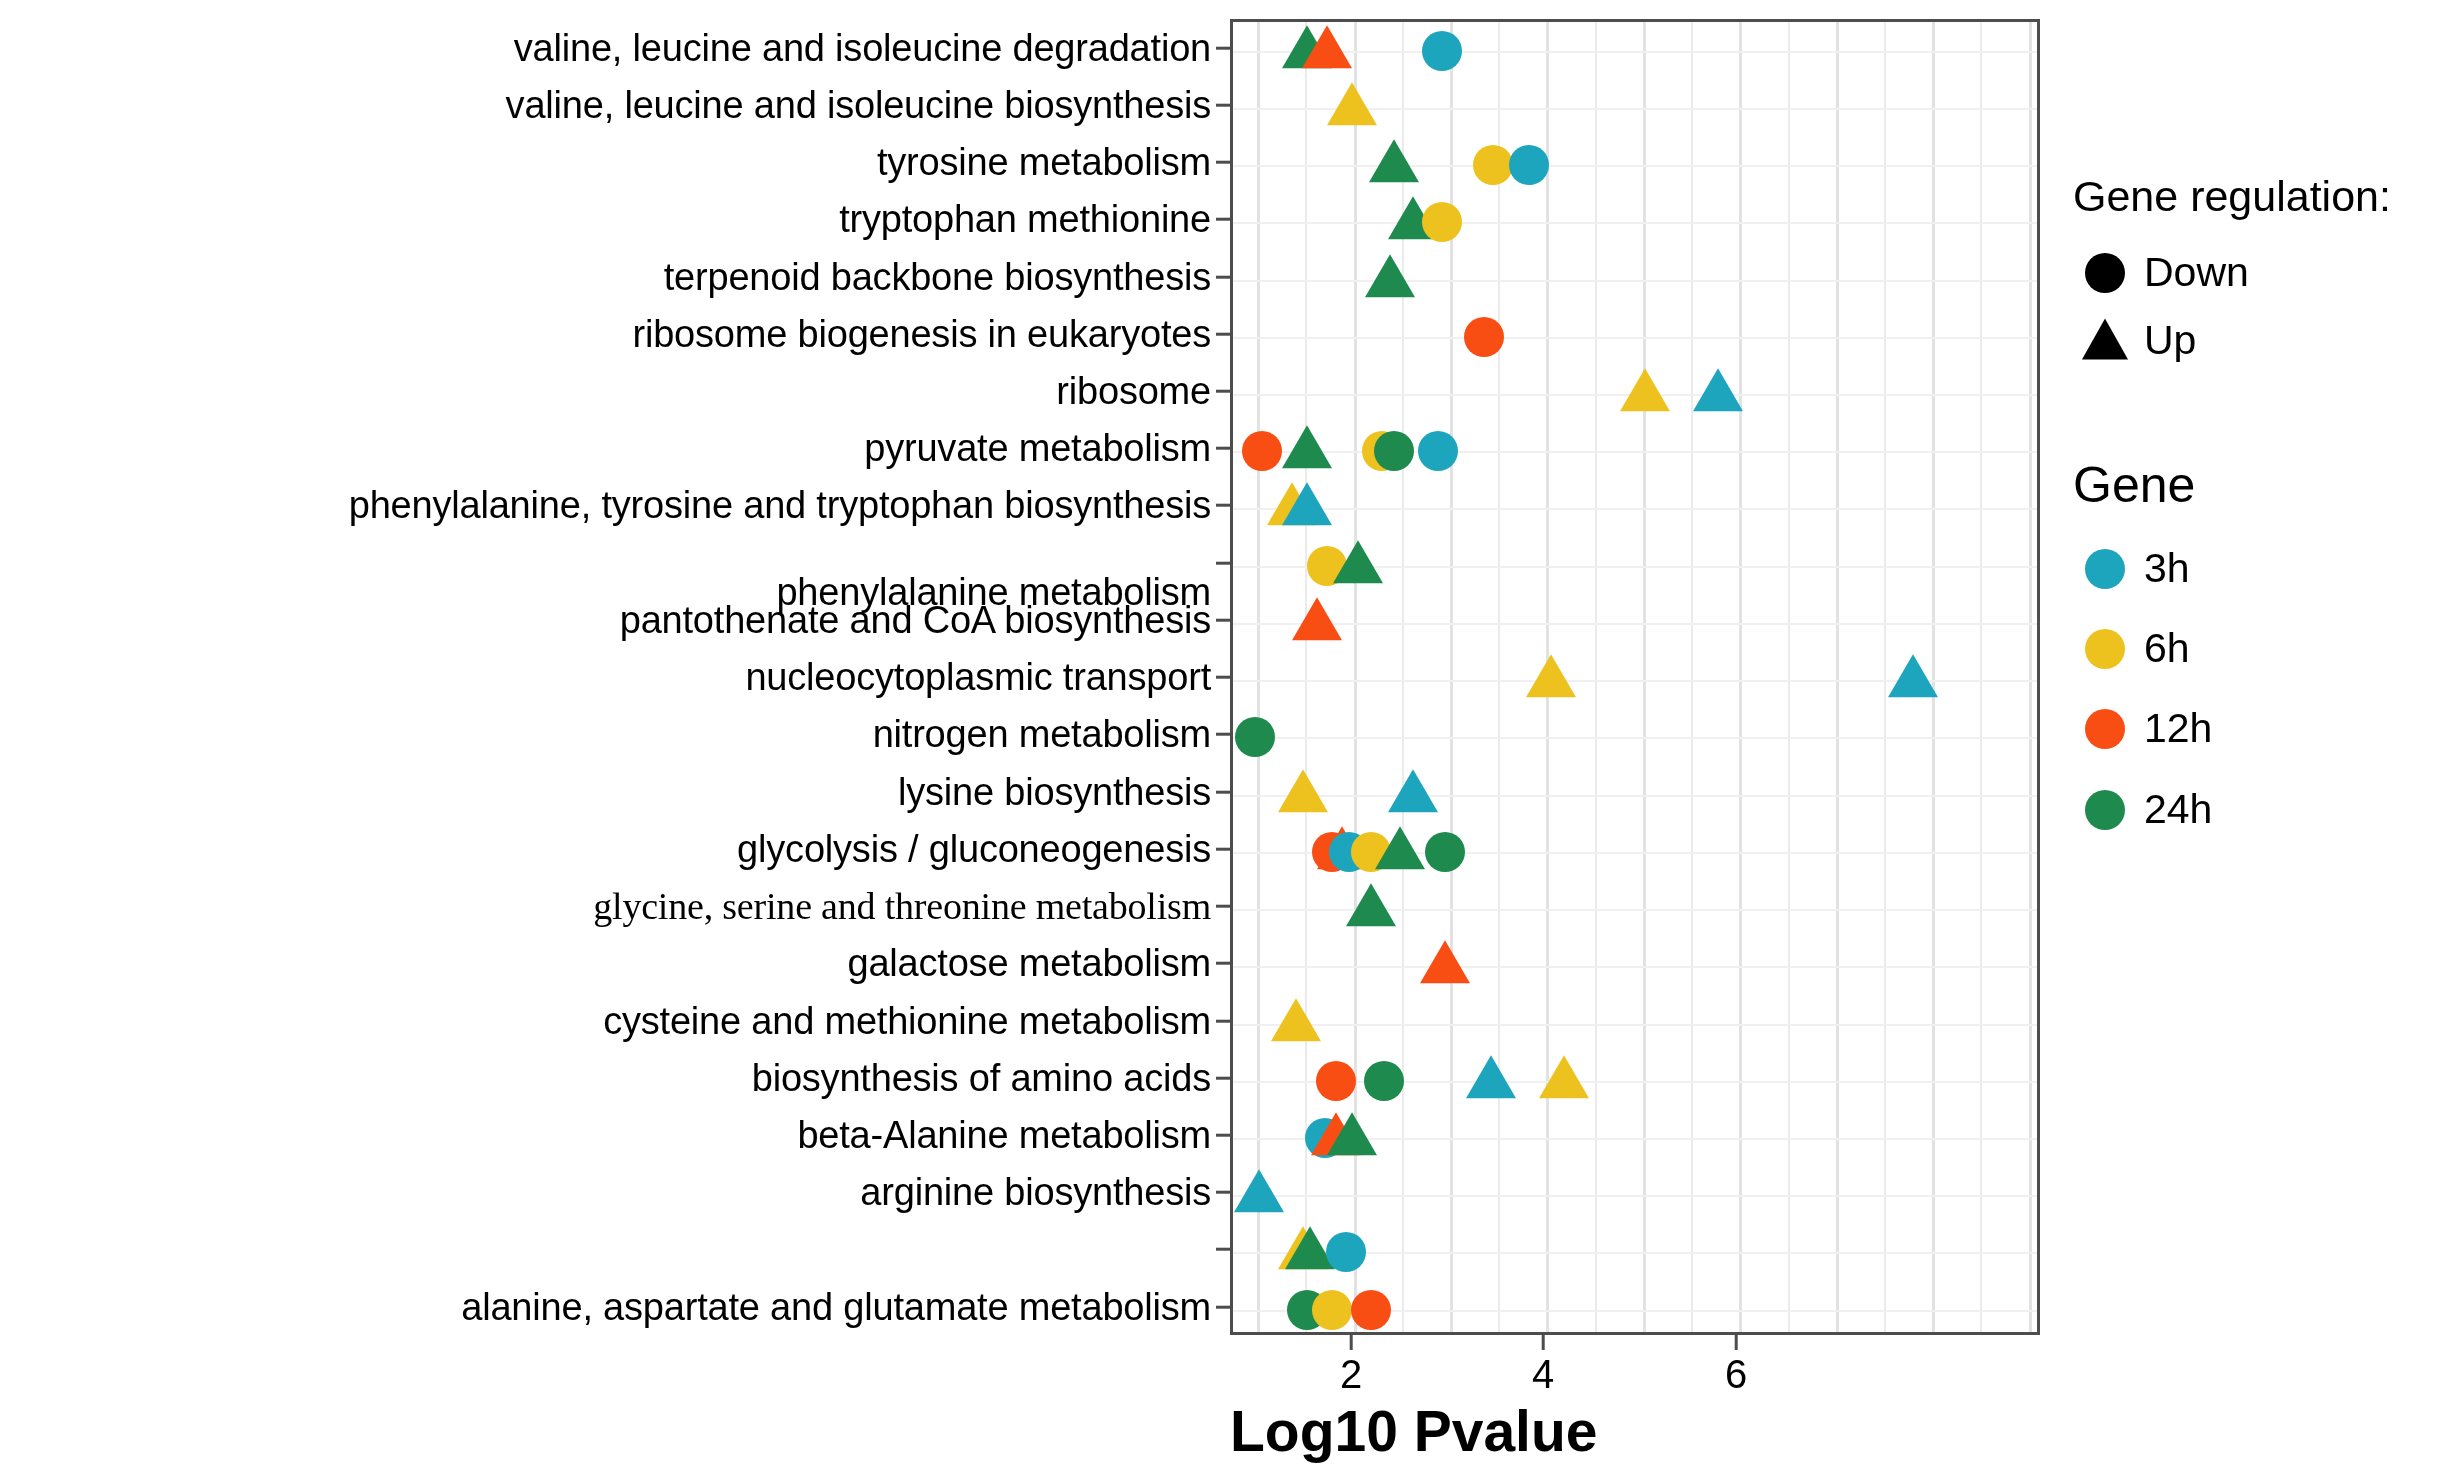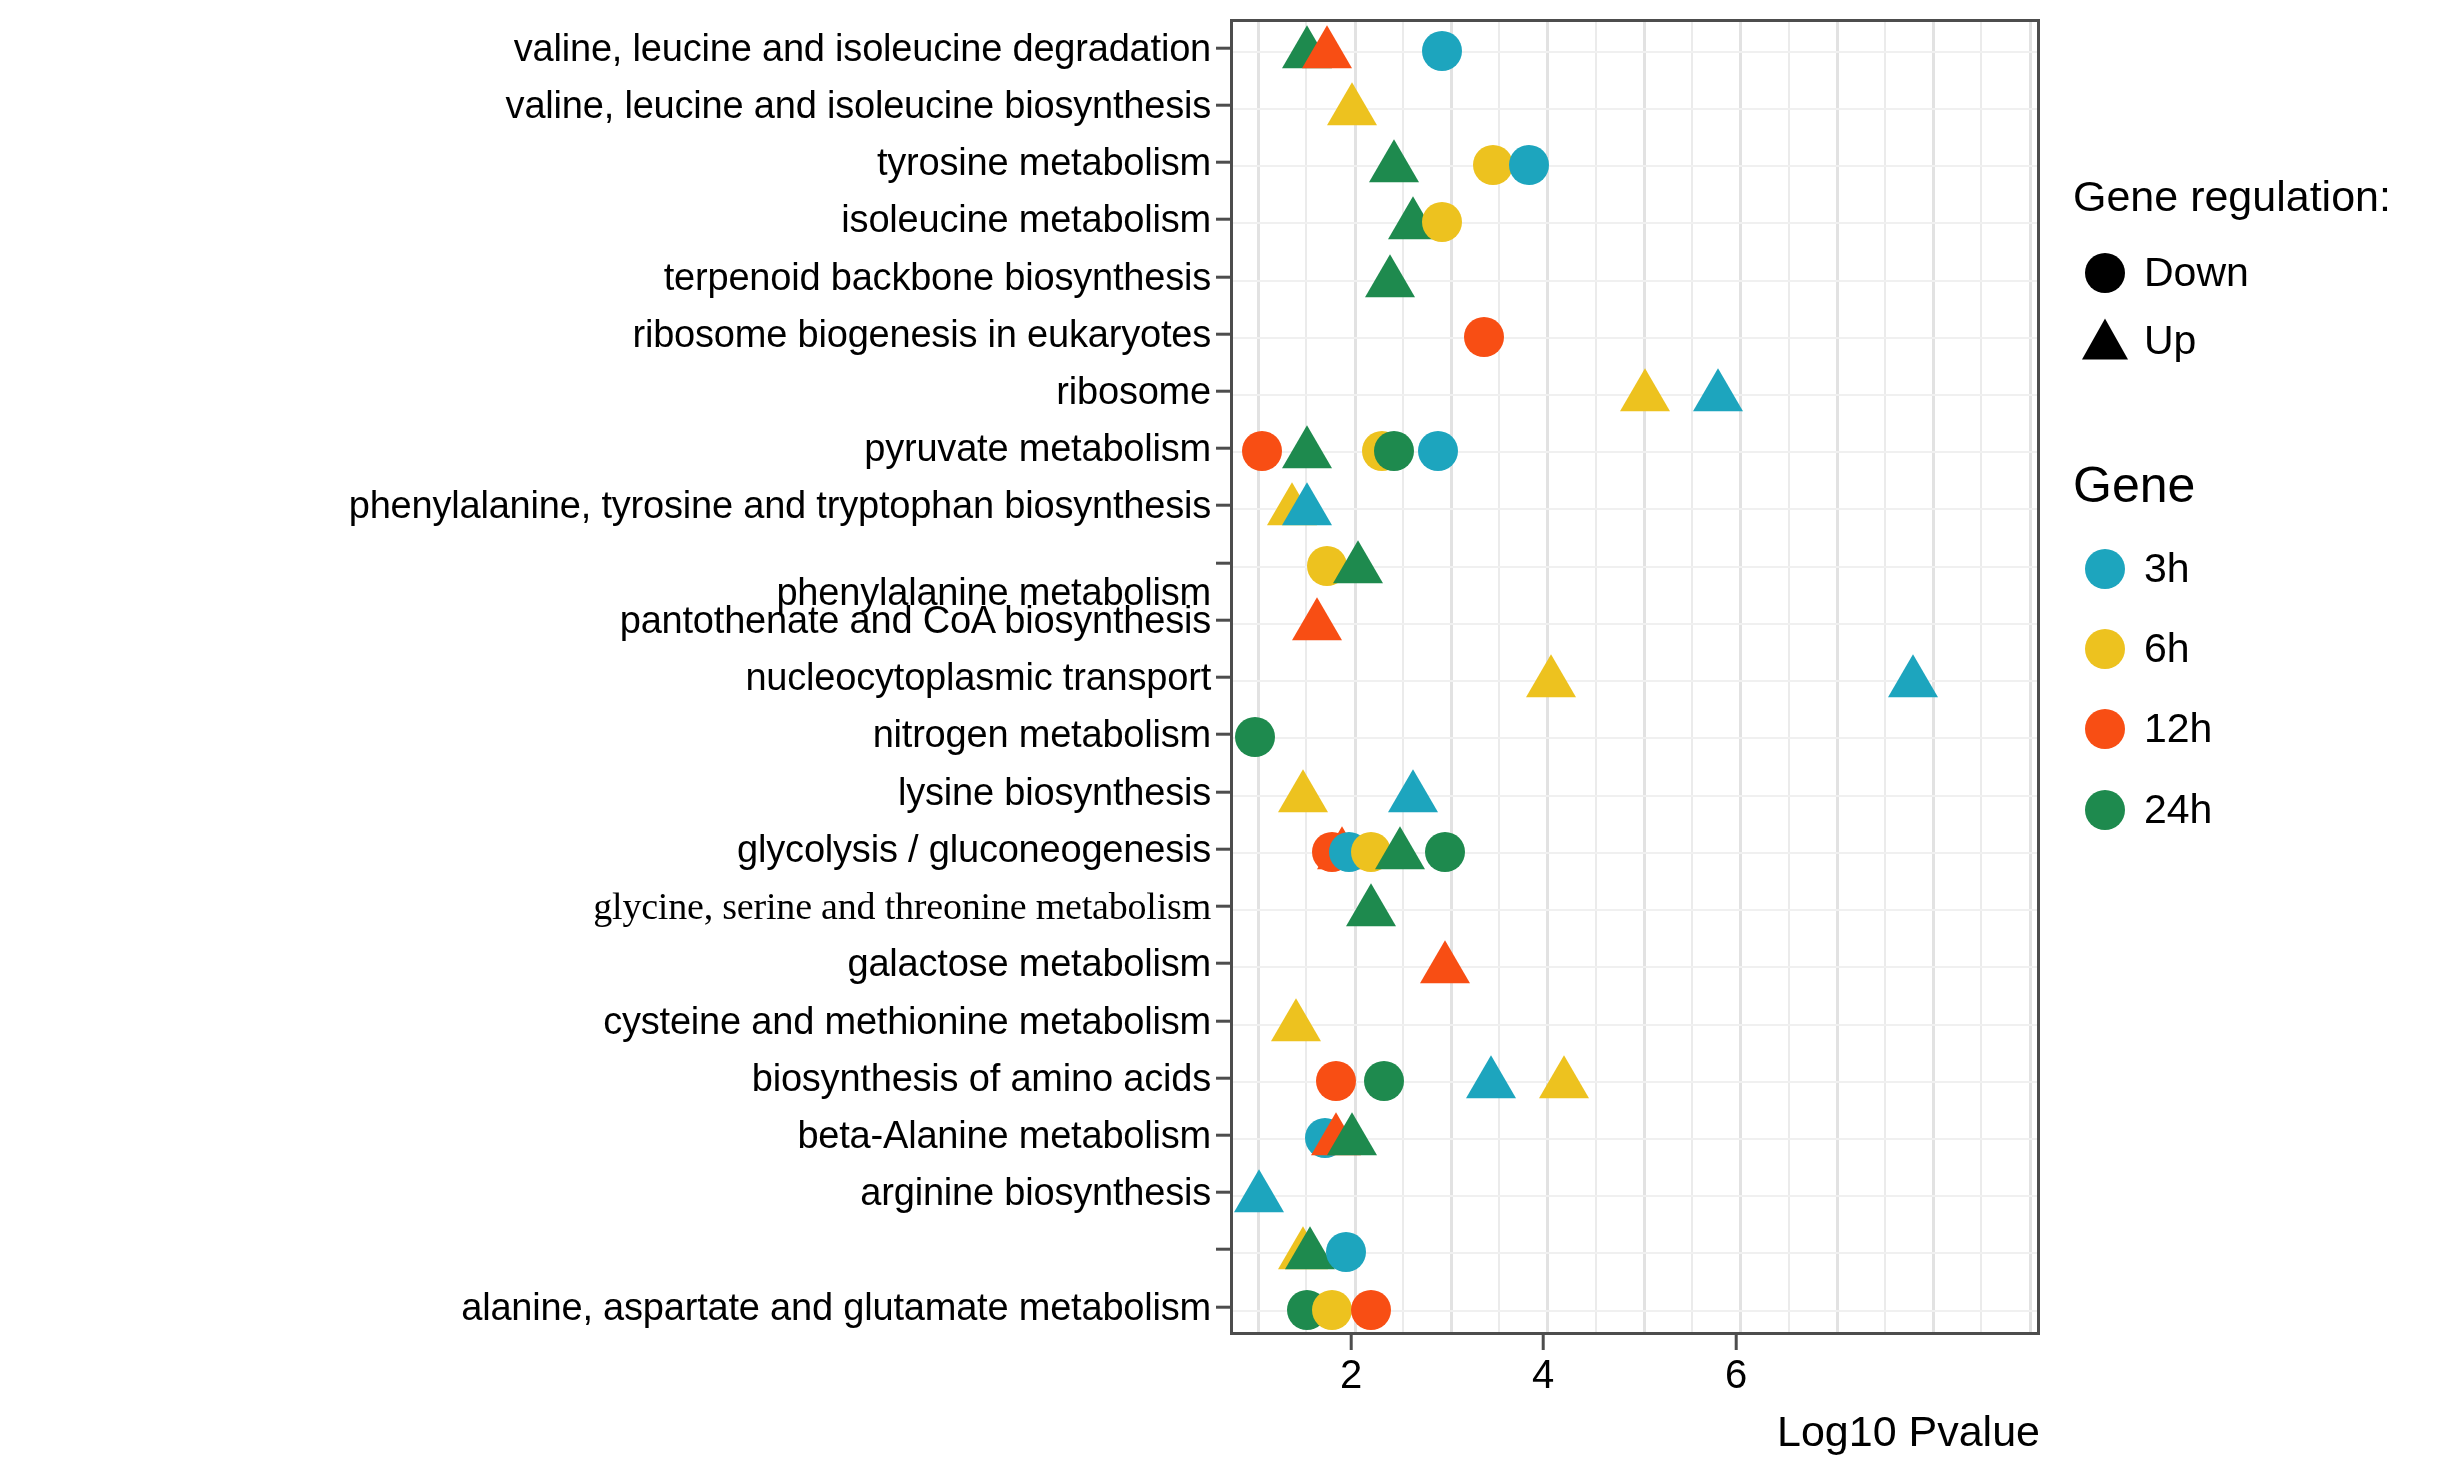--- a/index.html
+++ b/index.html
@@ -119,24 +119,25 @@
     font-size: 40px;
     line-height: 41px;
     transform: translateX(-50%);
     white-space: nowrap;
   }
   #xtitle {
     position: absolute;
     left: 1230px;
     top: 1408px;
     width: 810px;
-    text-align: right;
-    font-size: 43px;
+    text-align: left;
+    font-size: 57px;
     line-height: 47px;
     white-space: nowrap;
+    font-weight: bold;
   }
 
   
   #legends {
     position: absolute;
     left: 2073px;
     top: 0px;
     width: 390px;
     height: 1485px;
   }
@@ -201,21 +202,21 @@
 
 <div id="figure">
 
   <div id="ylabels">
       <div class="ytick-label" style="top: 48px;">valine, leucine and isoleucine degradation</div>
       <div class="ytick-mark" style="top: 48px;"></div>
       <div class="ytick-label" style="top: 105px;">valine, leucine and isoleucine biosynthesis</div>
       <div class="ytick-mark" style="top: 105px;"></div>
       <div class="ytick-label" style="top: 162px;">tyrosine metabolism</div>
       <div class="ytick-mark" style="top: 162px;"></div>
-      <div class="ytick-label" style="top: 219px;">isoleucine metabolism</div>
+      <div class="ytick-label" style="top: 219px;">tryptophan methionine</div>
       <div class="ytick-mark" style="top: 219px;"></div>
       <div class="ytick-label" style="top: 277px;">terpenoid backbone biosynthesis</div>
       <div class="ytick-mark" style="top: 277px;"></div>
       <div class="ytick-label" style="top: 334px;">ribosome biogenesis in eukaryotes</div>
       <div class="ytick-mark" style="top: 334px;"></div>
       <div class="ytick-label" style="top: 391px;">ribosome</div>
       <div class="ytick-mark" style="top: 391px;"></div>
       <div class="ytick-label" style="top: 448px;">pyruvate metabolism</div>
       <div class="ytick-mark" style="top: 448px;"></div>
       <div class="ytick-label" style="top: 505px;">phenylalanine, tyrosine and tryptophan biosynthesis</div>

